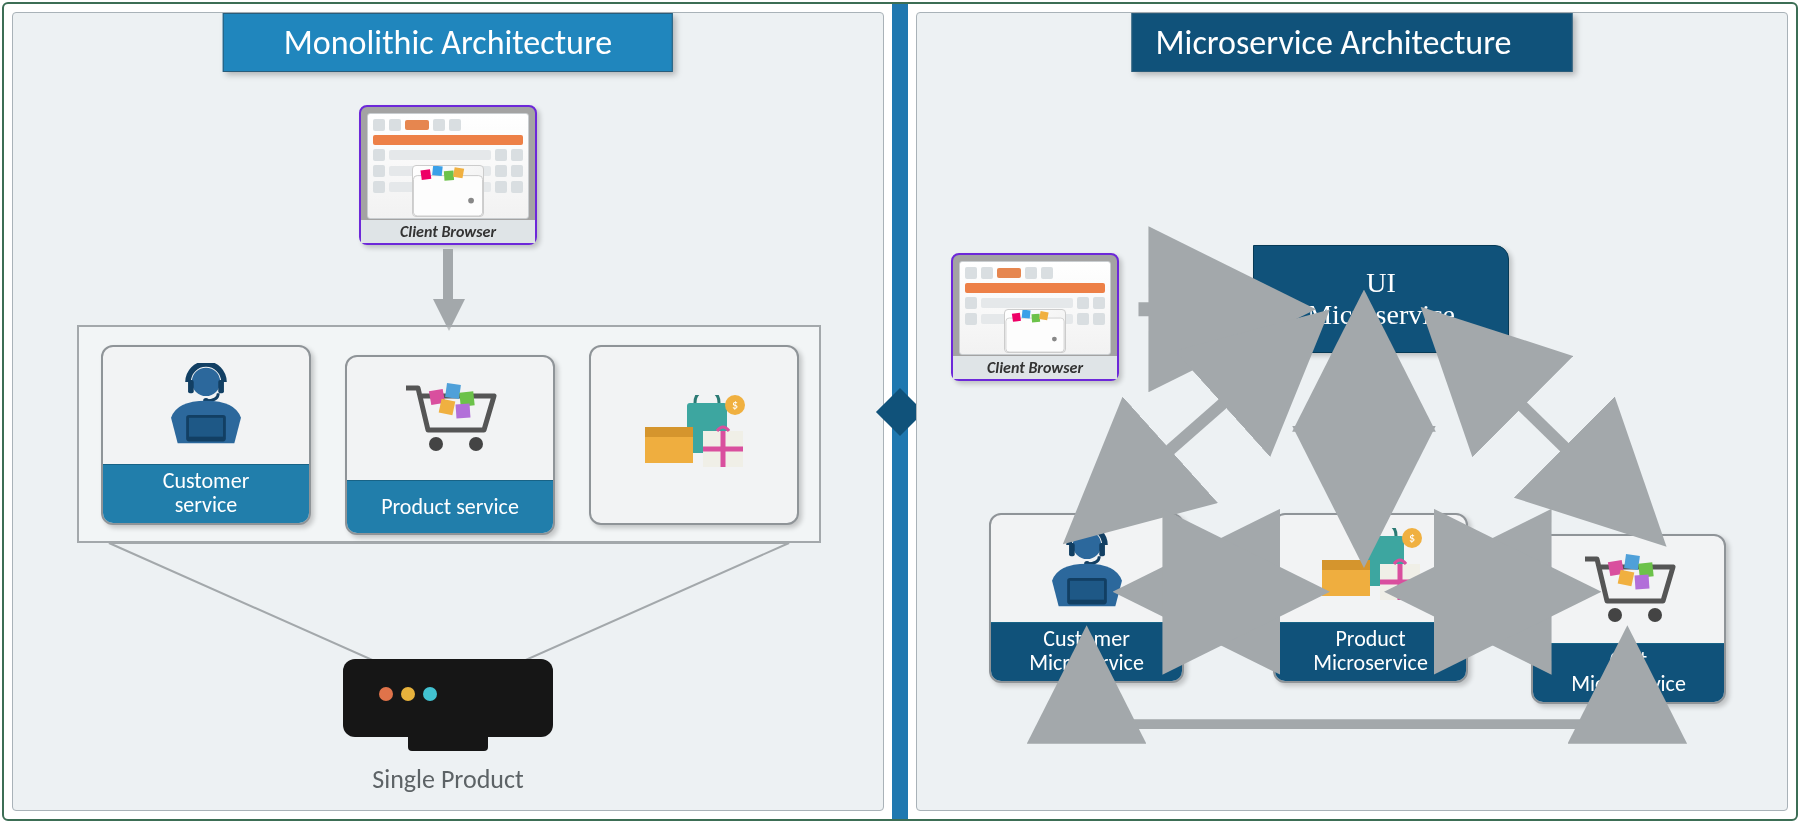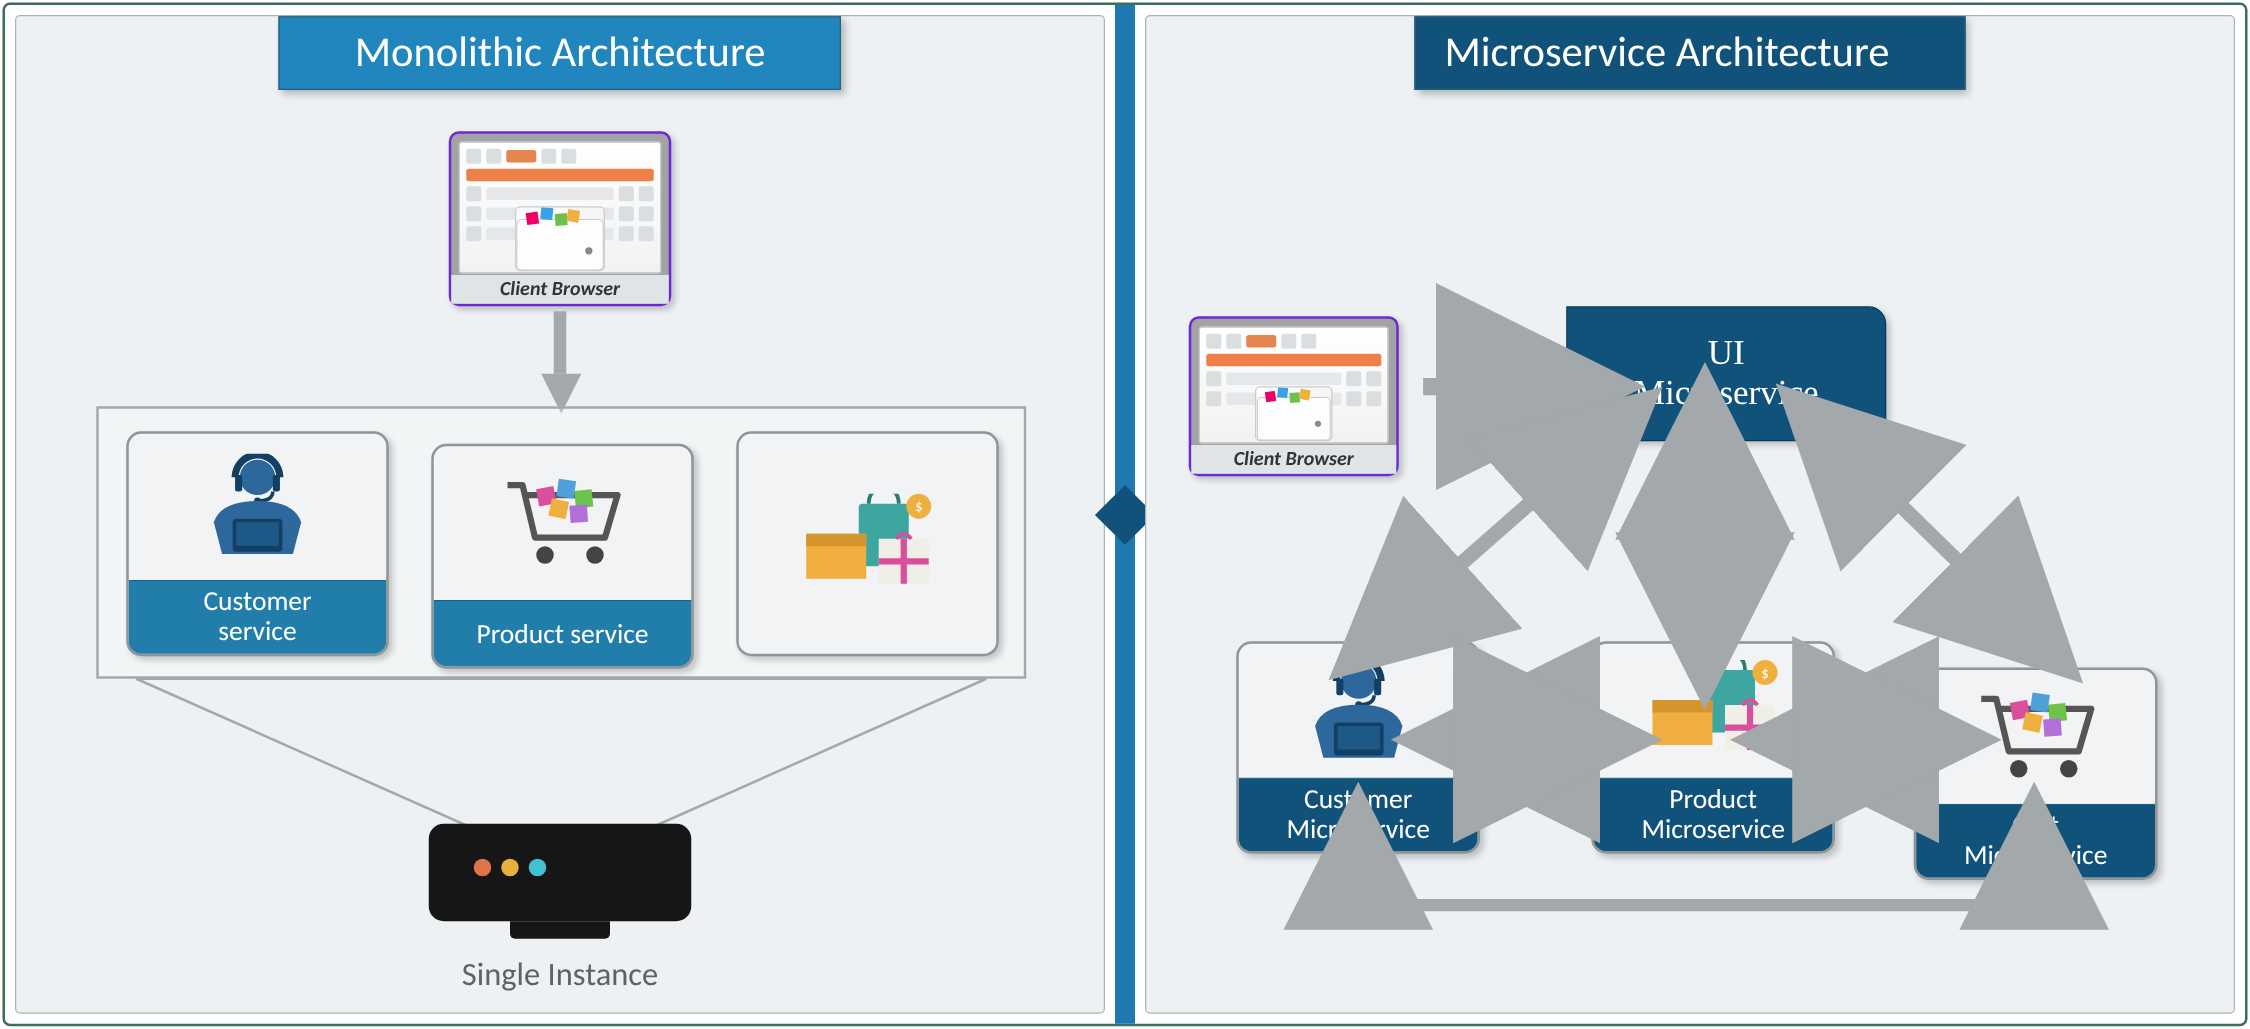--- a/index.html
+++ b/index.html
@@ -338,21 +338,21 @@
       <polygon points="0,0 680,0 410,120 270,120" fill="none" stroke="#a3a8ab" stroke-width="2"></polygon>
     </svg>
 
     <div class="server" style="top:646px; left:50%; transform:translateX(-50%);">
       <div class="server-lights">
           <span class="l1"></span>
           <span class="l2"></span>
           <span class="l3"></span>
         </div>
     </div>
-    <div class="single-instance-label" style="top:750px; left:50%; transform:translateX(-50%);">Single Instance</div>
+    <div class="single-instance-label" style="top:750px; left:50%; transform:translateX(-50%);">Single Product</div>
   </div>
 
   <div class="divider"></div>
 
   <div class="panel">
     <div class="title-bar dark">Microservice Architecture</div>
 
     <div class="browser-card small" style="top:240px; left:34px;">
       <div class="browser-body">
         <div class="br-row">

